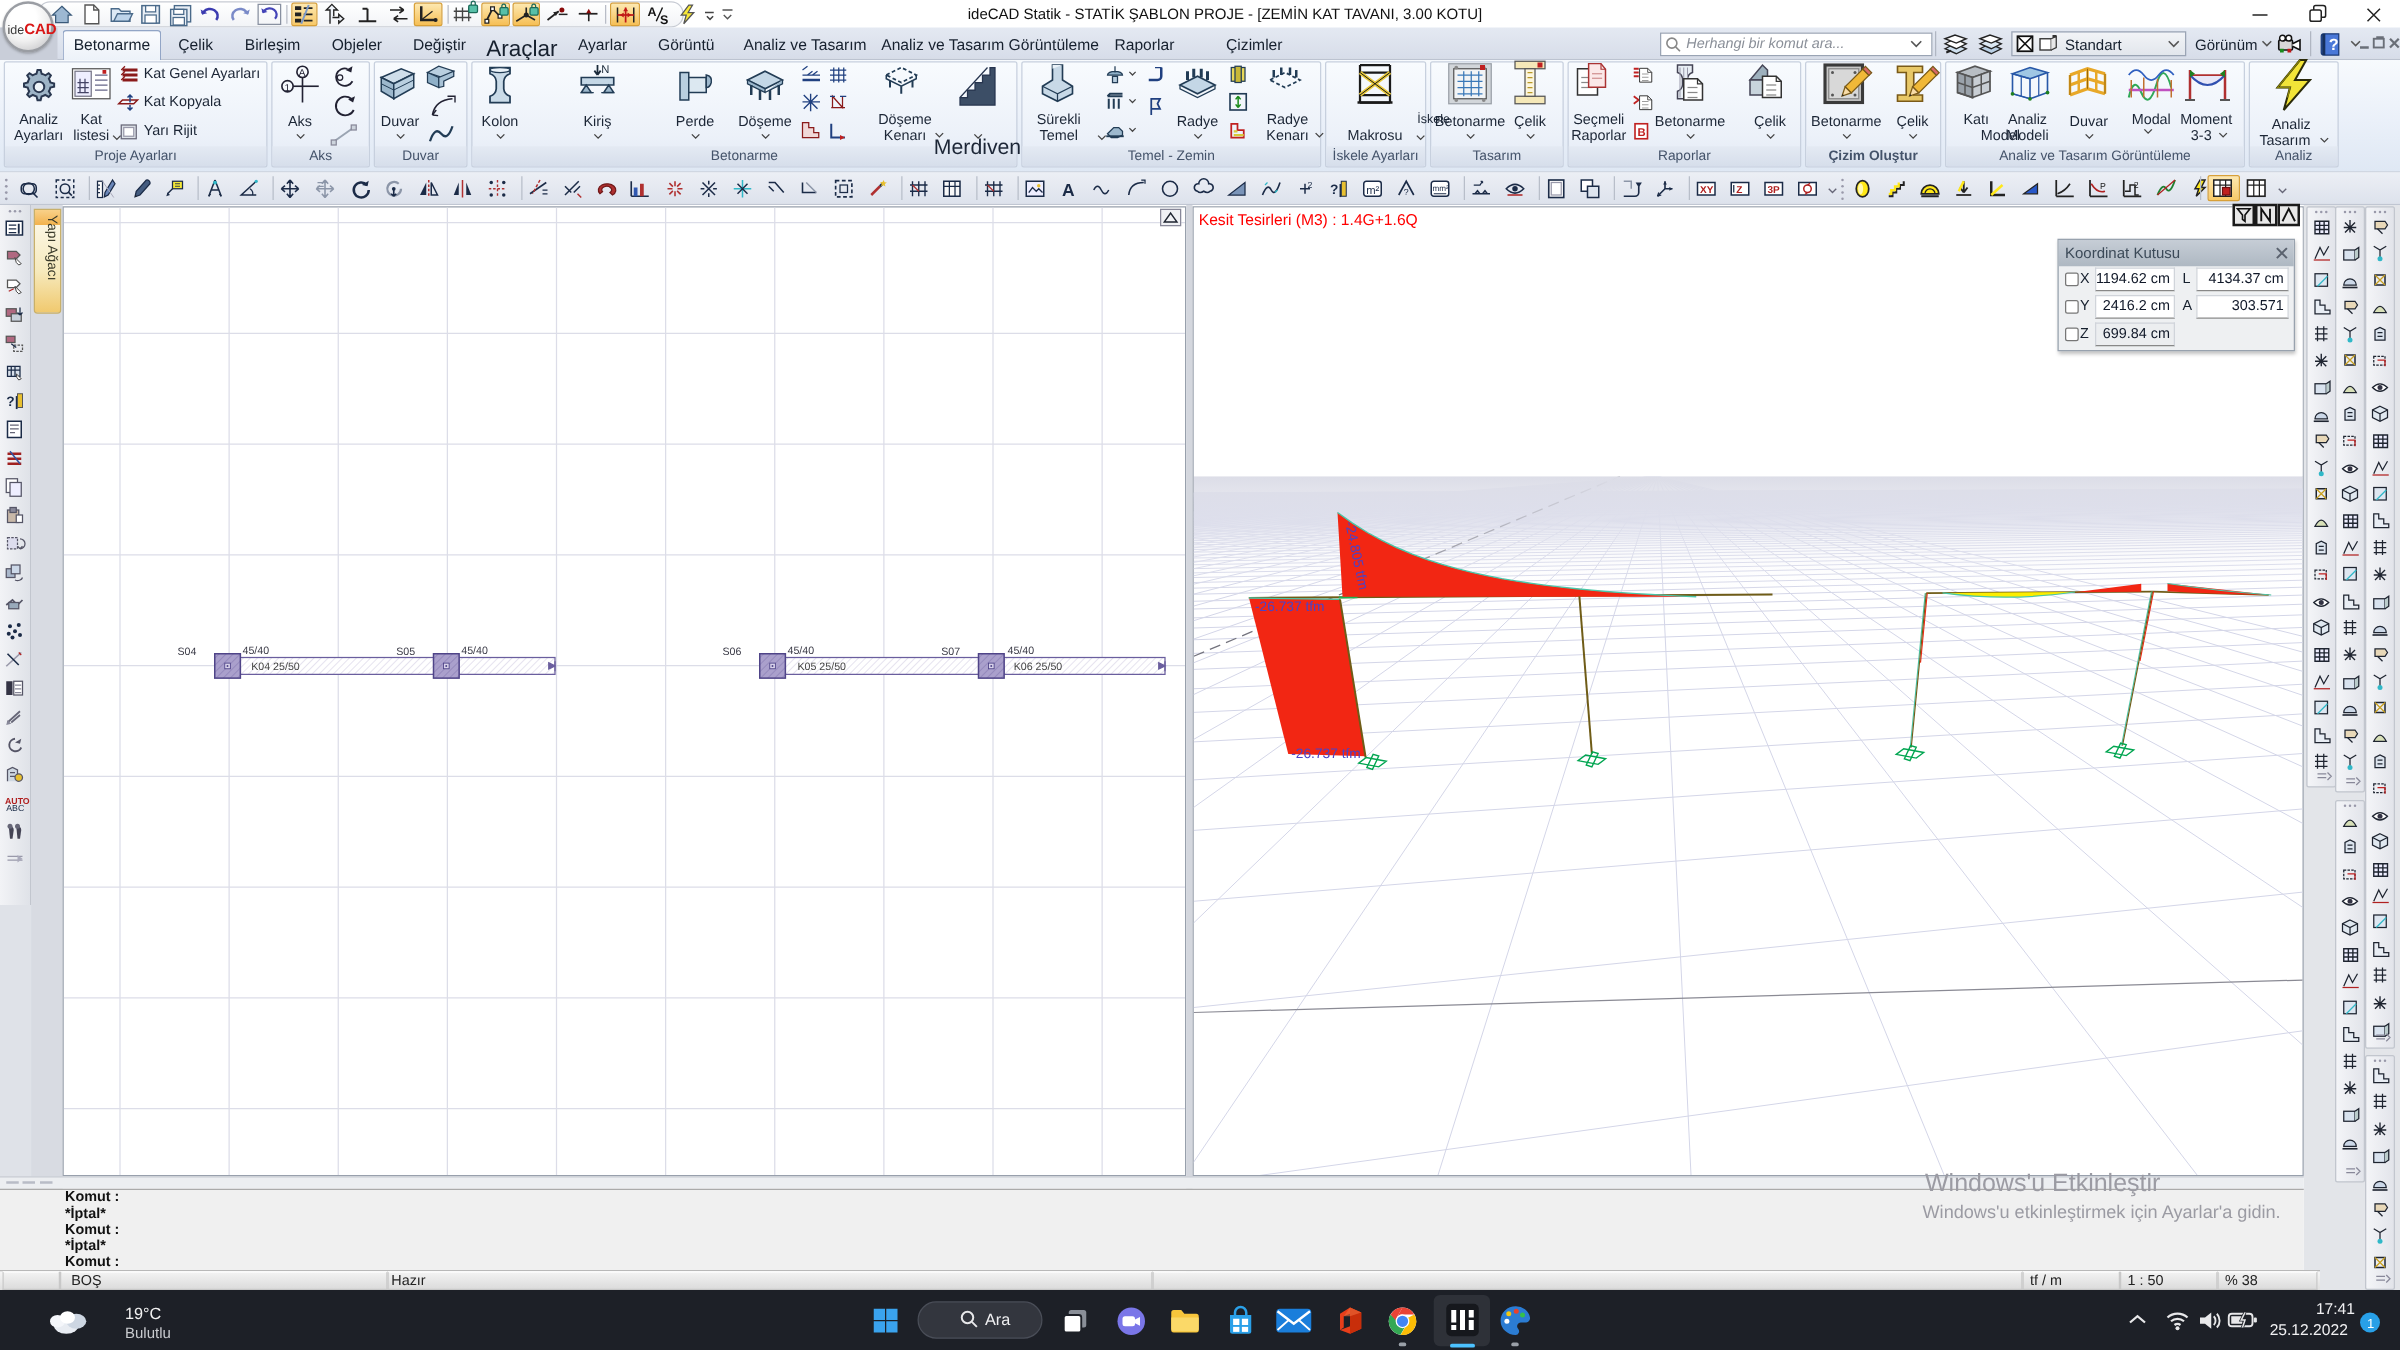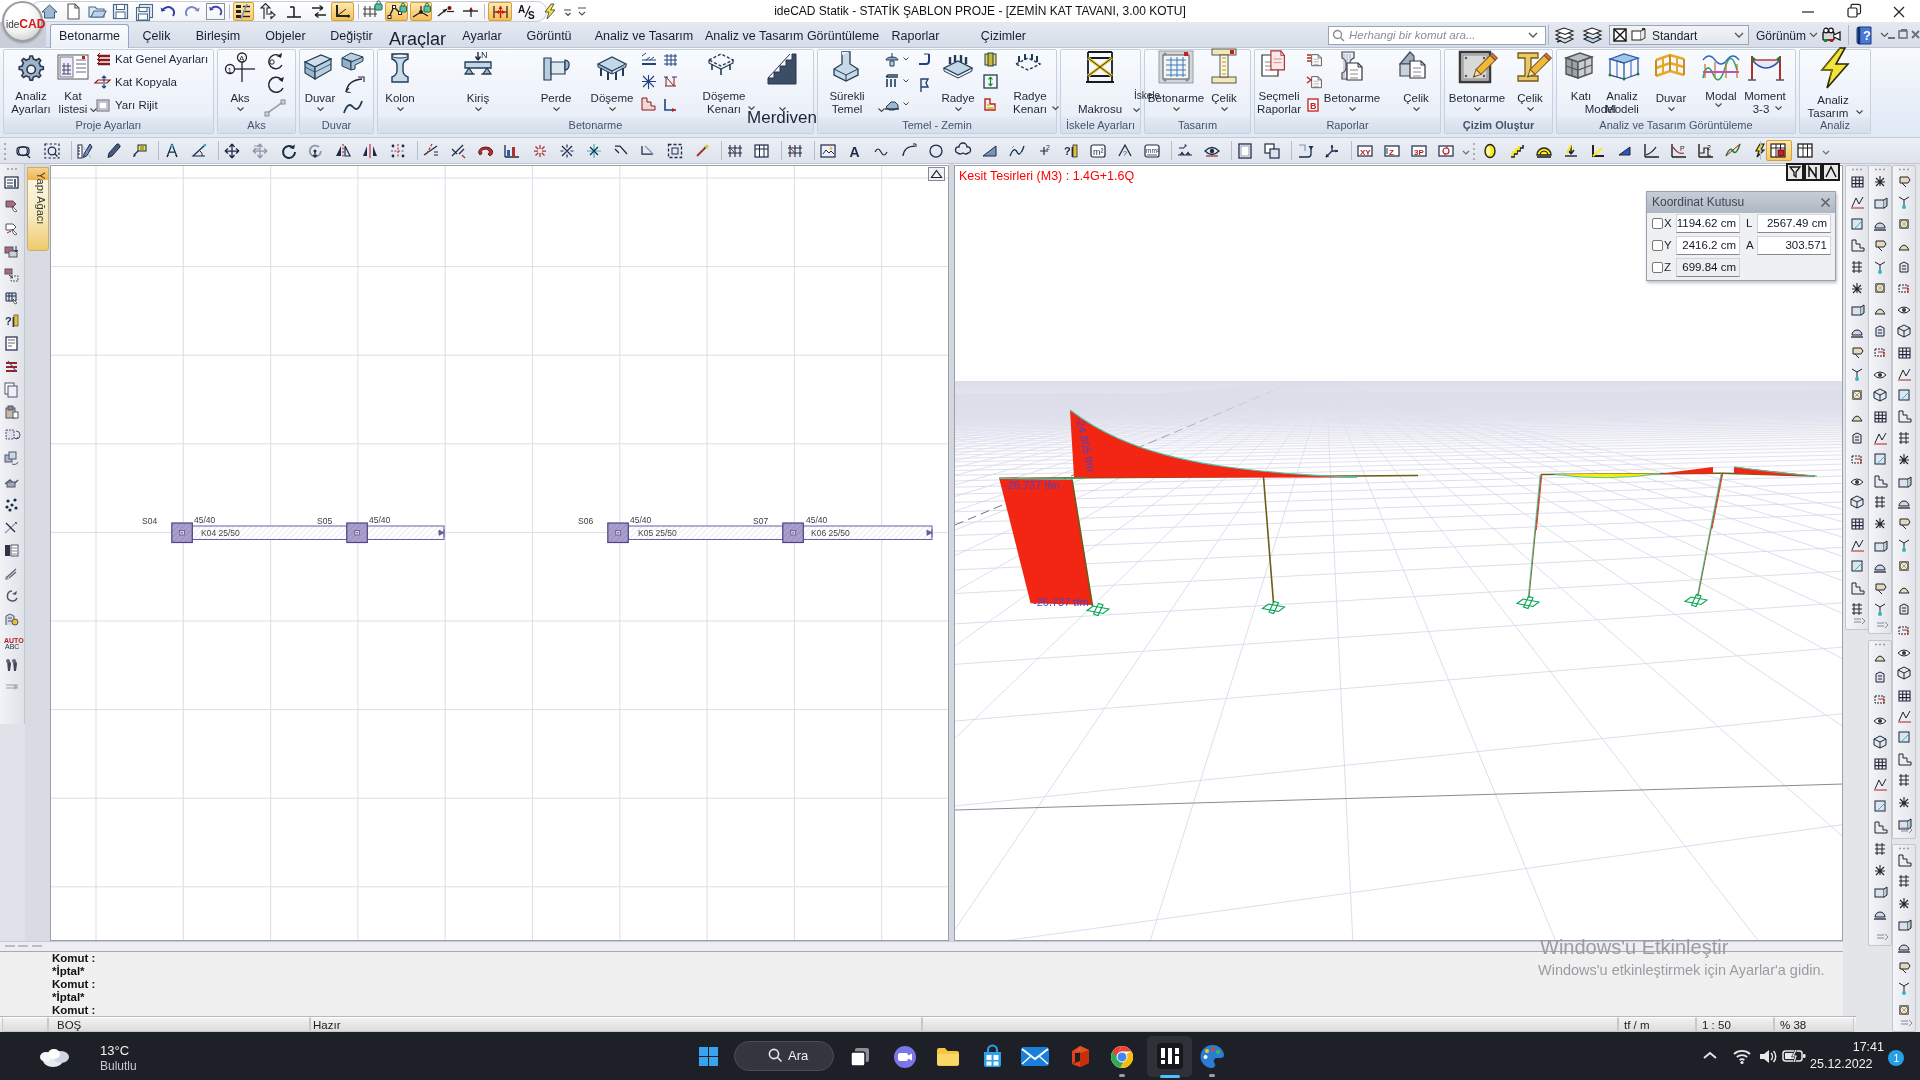--- a/index.html
+++ b/index.html
@@ -1410,21 +1410,21 @@
 <div style="position:absolute;left:1652px;top:195px;white-space:nowrap;font-size:12px;font-weight:normal;color:#3c4a58;">Koordinat Kutusu</div>
 <svg style="position:absolute;left:1820px;top:197px;overflow:visible" width="11" height="11">
     <path d="M1.5 1.5 l8 8 M9.5 1.5 l-8 8" stroke="#5a626e" stroke-width="1.6"></path>
   </svg>
 <div style="position:absolute;left:1652px;top:218px;width:11px;height:11px;background:#fff;border:1px solid #777;border-radius:2px;"></div>
 <div style="position:absolute;left:1664px;top:217px;white-space:nowrap;font-size:11.5px;color:#16202e;">X</div>
 <div style="position:absolute;left:1676px;top:214px;width:64px;height:19px;background:#fff;border:1px solid #d0d4da;border-bottom:1px solid #888;"></div>
 <div style="position:absolute;left:1676px;top:217px;white-space:nowrap;width:60px;text-align:right;font-size:11.5px;color:#101828;left:1676px">1194.62 cm</div>
 <div style="position:absolute;left:1746px;top:217px;white-space:nowrap;font-size:11.5px;color:#16202e;">L</div>
 <div style="position:absolute;left:1757px;top:214px;width:74px;height:19px;background:#fff;border:1px solid #d0d4da;border-bottom:1px solid #888;"></div>
-<div style="position:absolute;left:1757px;top:217px;white-space:nowrap;width:70px;text-align:right;font-size:11.5px;color:#101828;left:1757px">2567.49 cm</div>
+<div style="position:absolute;left:1757px;top:217px;white-space:nowrap;width:70px;text-align:right;font-size:11.5px;color:#101828;left:1757px">4134.37 cm</div>
 <div style="position:absolute;left:1652px;top:240px;width:11px;height:11px;background:#fff;border:1px solid #777;border-radius:2px;"></div>
 <div style="position:absolute;left:1664px;top:239px;white-space:nowrap;font-size:11.5px;color:#16202e;">Y</div>
 <div style="position:absolute;left:1676px;top:236px;width:64px;height:19px;background:#fff;border:1px solid #d0d4da;border-bottom:1px solid #888;"></div>
 <div style="position:absolute;left:1676px;top:239px;white-space:nowrap;width:60px;text-align:right;font-size:11.5px;color:#101828;left:1676px">2416.2 cm</div>
 <div style="position:absolute;left:1746px;top:239px;white-space:nowrap;font-size:11.5px;color:#16202e;">A</div>
 <div style="position:absolute;left:1757px;top:236px;width:74px;height:19px;background:#fff;border:1px solid #d0d4da;border-bottom:1px solid #888;"></div>
 <div style="position:absolute;left:1757px;top:239px;white-space:nowrap;width:70px;text-align:right;font-size:11.5px;color:#101828;left:1757px">303.571</div>
 <div style="position:absolute;left:1652px;top:262px;width:11px;height:11px;background:#fff;border:1px solid #777;border-radius:2px;"></div>
 <div style="position:absolute;left:1664px;top:261px;white-space:nowrap;font-size:11.5px;color:#16202e;">Z</div>
 <div style="position:absolute;left:1676px;top:258px;width:64px;height:19px;background:#eceef0;border:1px solid #d0d4da;border-bottom:1px solid #888;"></div>
@@ -1838,21 +1838,21 @@
 <div style="position:absolute;left:1780px;top:1019px;white-space:nowrap;font-size:11.5px;color:#222;">% 38</div>
 <div style="position:absolute;left:1540px;top:936px;white-space:nowrap;font-size:20px;color:#9b9ba3;z-index:40;">Windows'u Etkinleştir</div>
 <div style="position:absolute;left:1538px;top:962px;white-space:nowrap;font-size:14.5px;color:#9b9ba3;z-index:40;">Windows'u etkinleştirmek için Ayarlar'a gidin.</div>
 <div style="position:absolute;left:0px;top:1032px;width:1920px;height:48px;background:#1d2027;"></div>
 <svg style="position:absolute;left:36px;top:1044px;overflow:visible" width="40" height="26">
     <ellipse cx="17" cy="16" rx="10" ry="7" fill="#e8ecf2"></ellipse>
     <ellipse cx="25" cy="13" rx="8" ry="6" fill="#cdd6e2"></ellipse>
     <ellipse cx="10" cy="13" rx="6" ry="5" fill="#f4f6fa"></ellipse>
     <ellipse cx="18" cy="10" rx="6" ry="5" fill="#fff"></ellipse>
   </svg>
-<div style="position:absolute;left:100px;top:1043px;white-space:nowrap;font-size:13px;color:#f2f2f2;">13°C</div>
+<div style="position:absolute;left:100px;top:1043px;white-space:nowrap;font-size:13px;color:#f2f2f2;">19°C</div>
 <div style="position:absolute;left:100px;top:1059px;white-space:nowrap;font-size:12px;color:#c8cace;">Bulutlu</div>
 <svg style="position:absolute;left:699px;top:1047px;overflow:visible" width="19" height="19">
     <rect x="0" y="0" width="9" height="9" fill="#3aa3ee"></rect>
     <rect x="10" y="0" width="9" height="9" fill="#3aa3ee"></rect>
     <rect x="0" y="10" width="9" height="9" fill="#3aa3ee"></rect>
     <rect x="10" y="10" width="9" height="9" fill="#3aa3ee"></rect>
   </svg>
 <div style="position:absolute;left:734px;top:1041px;width:100px;height:30px;background:#33363e;border:1px solid #4a4e58;border-radius:15px;"></div>
 <svg style="position:absolute;left:768px;top:1048px;overflow:visible" width="15" height="15">
     <circle cx="6" cy="6" r="4.6" fill="none" stroke="#e8e8ea" stroke-width="1.6"></circle>
@@ -1929,16 +1929,16 @@
     <path d="M13 5 a5 5 0 0 1 0 7 M15.5 3 a8 8 0 0 1 0 11" fill="none" stroke="#e8e8ea" stroke-width="1.5"></path>
   </svg>
 <svg style="position:absolute;left:1782px;top:1049px;overflow:visible" width="24" height="14">
     <rect x="1" y="2" width="19" height="10" rx="2.5" fill="none" stroke="#e8e8ea" stroke-width="1.5"></rect>
     <rect x="21" y="5" width="2.5" height="4" rx="1" fill="#e8e8ea"></rect>
     <rect x="3" y="4" width="9" height="6" fill="#e8e8ea"></rect>
     <path d="M14 1 l-3 6 h3 l-2 6" stroke="#1d2027" stroke-width="2.4" fill="none"></path>
     <path d="M14 1 l-3 6 h3 l-2 6" stroke="#e8e8ea" stroke-width="1.2" fill="none"></path>
   </svg>
 <div style="position:absolute;left:1810px;top:1040px;white-space:nowrap;width:74px;text-align:right;font-size:12.5px;color:#f0f0f2;left:1810px">17:41</div>
-<div style="position:absolute;left:1810px;top:1057px;white-space:nowrap;width:74px;text-align:left;font-size:12.5px;color:#f0f0f2;left:1810px">25.12.2022</div>
+<div style="position:absolute;left:1810px;top:1057px;white-space:nowrap;width:74px;text-align:center;font-size:12.5px;color:#f0f0f2;left:1810px">25.12.2022</div>
 <svg style="position:absolute;left:1888px;top:1050px;overflow:visible" width="16" height="16">
     <circle cx="8" cy="8" r="8" fill="#28a0e8"></circle>
     <text x="5.6" y="12" font-size="10.5" fill="#fff" font-family="Liberation Sans">1</text>
   </svg>
 </body></html>

